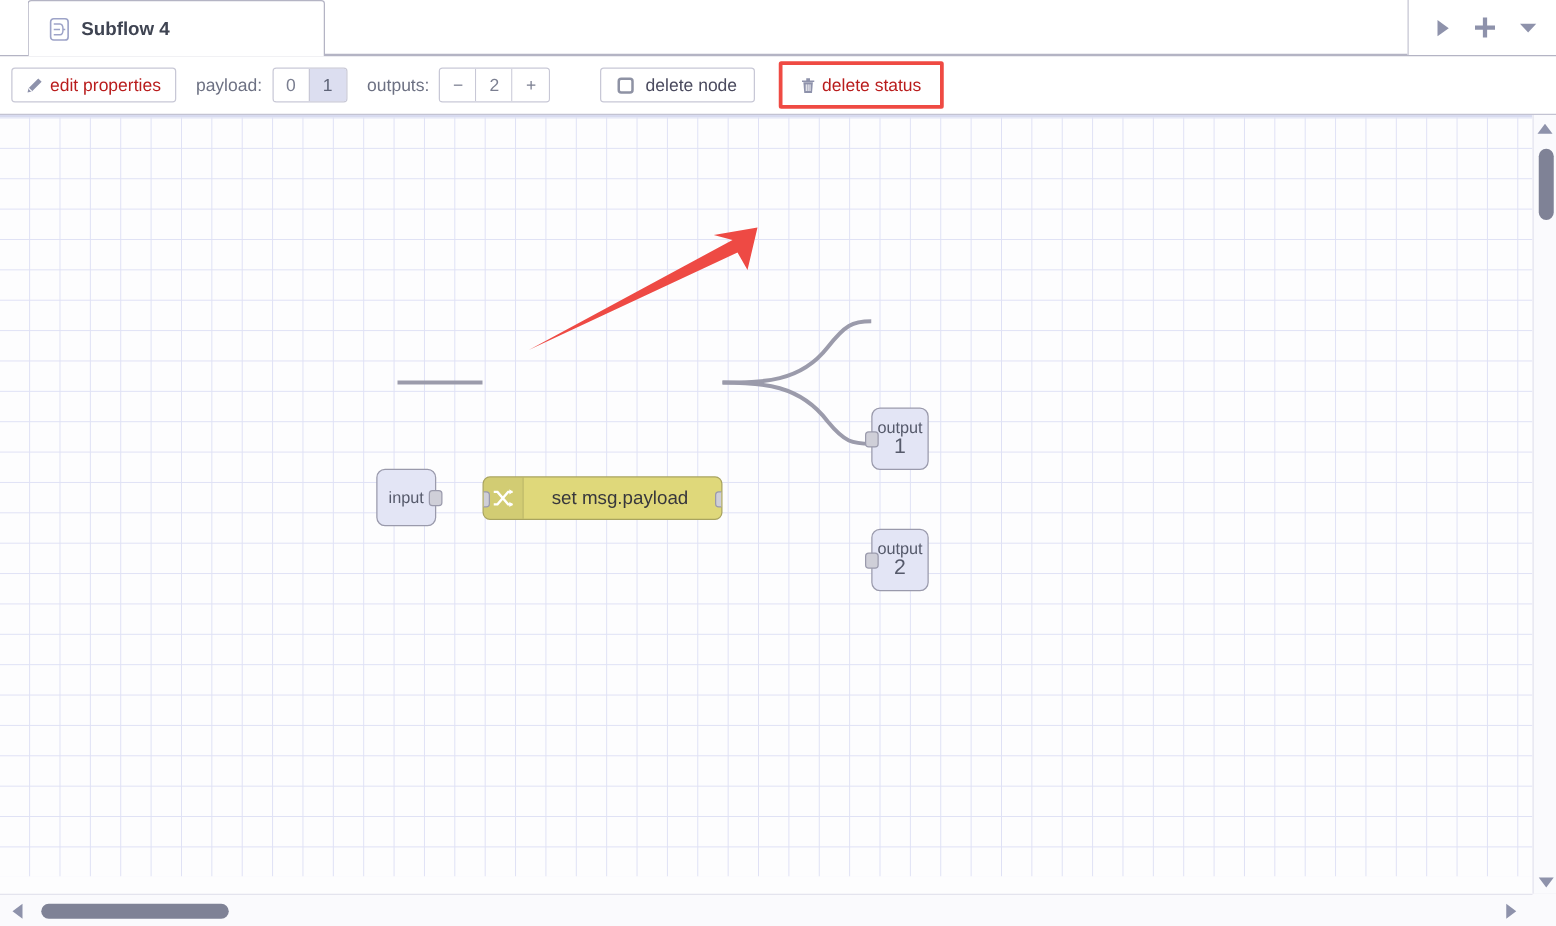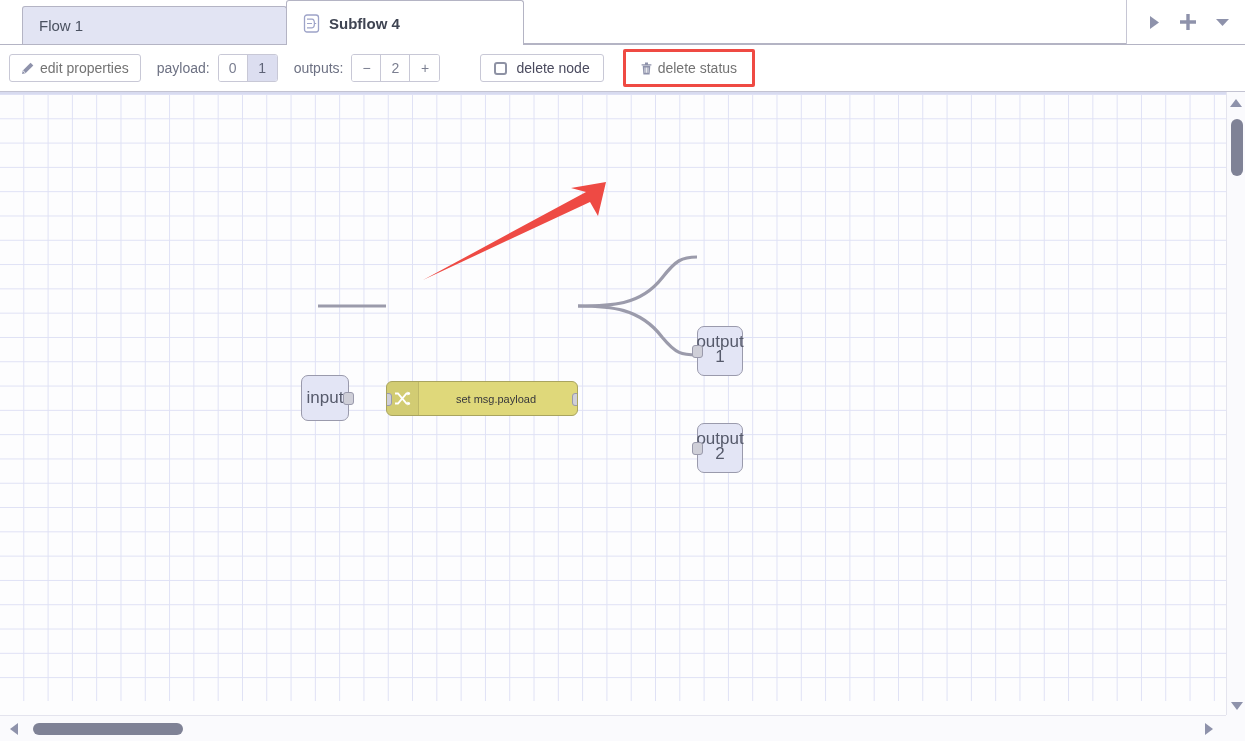--- a/index.html
+++ b/index.html
@@ -109,21 +109,21 @@
     height: 28px;
     box-sizing: border-box;
     border: 1px solid #c8c8d6;
     background: #fff;
     border-radius: 3px;
     display: flex;
     align-items: center;
     gap: 6px;
     padding: 0 11px;
     font-size: 14px;
-    color: #737373;
+    color: #b91c1c;
     cursor: pointer;
     white-space: nowrap;
   }
   .tb-label {
     font-size: 14px;
     color: #6d7183;
     margin: 0 8px 0 16px;
     white-space: nowrap;
   }
   .seg-group {
@@ -222,21 +222,21 @@
     border-radius: 7px;
     display: flex;
     align-items: center;
   }
   .io-node {
     background: #e3e5f5;
     justify-content: center;
     flex-direction: column;
   }
   .io-label {
-    font-size: 17px;
+    font-size: 13px;
     color: #565a6b;
     line-height: 12px;
   }
   .io-num {
     font-size: 17px;
     color: #565a6b;
     line-height: 18px;
   }
   .change-node {
     background: #dfd87a;
@@ -250,21 +250,21 @@
     background: rgba(0,0,0,0.055);
     border-right: 1px solid rgba(0,0,0,0.09);
     display: flex;
     align-items: center;
     justify-content: center;
     flex: 0 0 auto;
   }
   .change-label {
     flex: 1;
     text-align: center;
-    font-size: 11px;
+    font-size: 15px;
     color: #37373c;
     padding-right: 4px;
   }
   .port {
     position: absolute;
     width: 11px;
     height: 13px;
     background: #cfcfd8;
     border: 1px solid #9a9aac;
     border-radius: 3px;
@@ -330,23 +330,20 @@
     left: 410px; top: 88px;
     pointer-events: none;
   }
 </style>
 </head>
 <body>
 
 <div class="tabbar">
   <div class="tabs-region">
 
-    <div class="tab inactive">
-      <span>Flow 1</span>
-    </div>
 
     <div class="tab active">
       <span class="subflow-tab-icon">
         <svg class="icon-svg" width="17" height="19" viewBox="0 0 17 19">
           <rect x="1.5" y="1" width="14" height="17" rx="2.5" fill="#fff" stroke="#9da3c8" stroke-width="1.3"></rect>
           <path d="M4 5.2 H9 M4 9.5 H9 M4 13.8 H9 M9 5.2 Q11.4 5.2 11.4 9.5 M9 13.8 Q11.4 13.8 11.4 9.5 M11.4 9.5 H13.2" stroke="#9da3c8" stroke-width="1.2" fill="none"></path>
         </svg>
       </span>
       <span>Subflow 4</span>
     </div>

